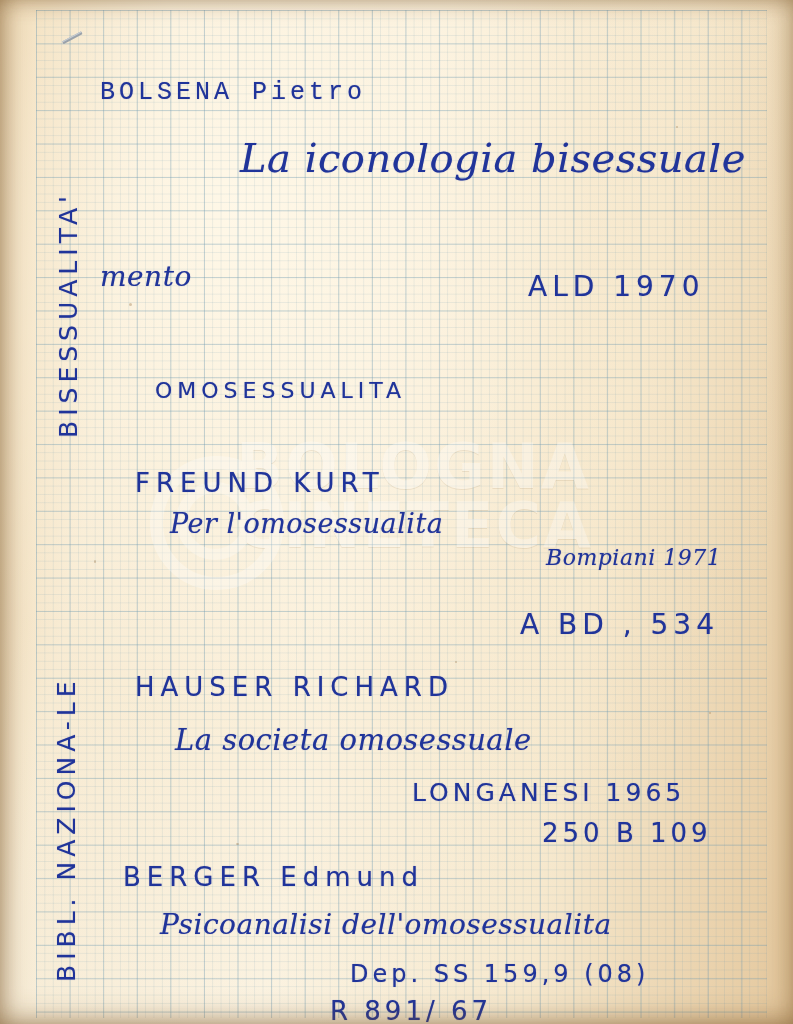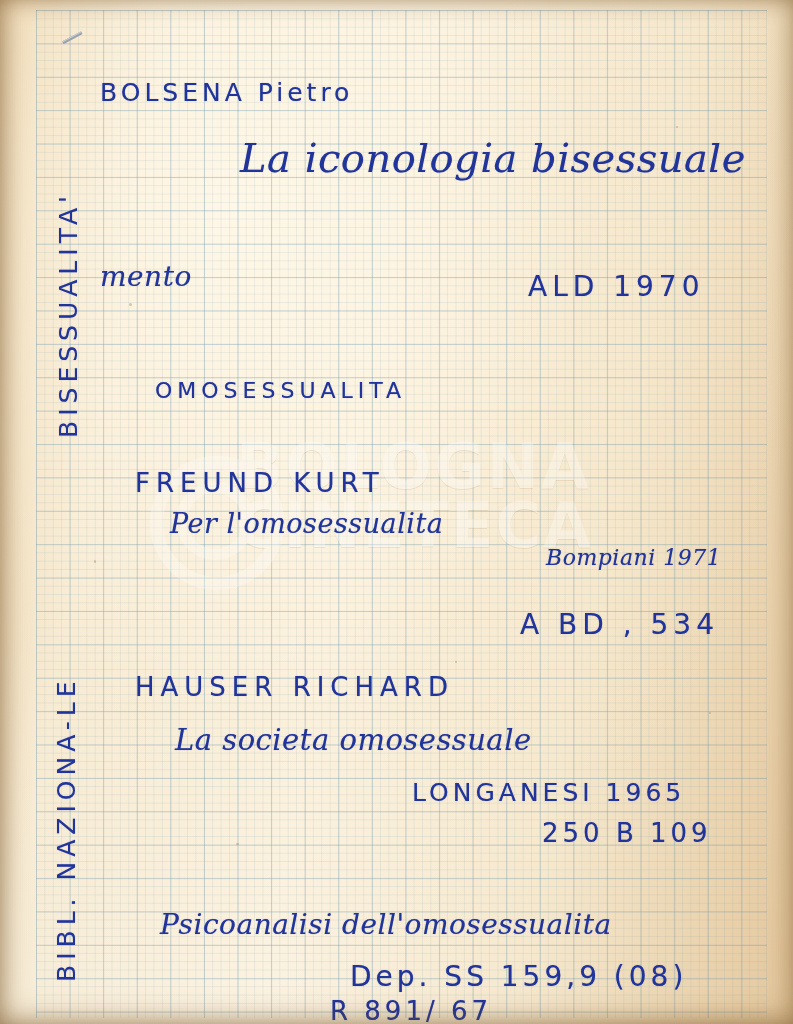--- a/index.html
+++ b/index.html
@@ -178,21 +178,21 @@
   <div id="watermark">
     <div class="wm-ring"></div>
     <div class="wm-ring-inner"></div>
     <div class="wm-text wm-line2">BOLOGNA</div>
     <div class="wm-text wm-line1">CINETECA</div>
   </div>
 
   <div class="vtext" style="left: 54px; top: 438px; font-size: 25px;">BISESSUALITA'</div>
   <div class="vtext" style="left: 52px; top: 982px; font-size: 25px;">BIBL. NAZIONA-LE</div>
 
-  <div class="hw print" style="left: 100px; top: 78px; font-size: 25px;">BOLSENA  Pietro</div>
+  <div class="hw print" style="left: 100px; top: 78px; font-size: 25px; font-family: Liberation Mono, monospace;">BOLSENA  Pietro</div>
 
   <div class="hw cursive" style="left: 240px; top: 135px; font-size: 40px;">La iconologia bisessuale</div>
 
 
   <div class="hw cursive" style="left: 100px; top: 240px; font-size: 28px; margin-top: 20px;">mento</div>
 
   <div class="hw print" style="left: 528px; top: 270px; font-size: 28px; letter-spacing: 5px;">ALD 1970</div>
 
   <div class="hw print" style="left: 155px; top: 378px; font-size: 22px; letter-spacing: 5px;">OMOSESSUALITA</div>
 
@@ -205,24 +205,25 @@
   <div class="hw print" style="left: 520px; top: 608px; font-size: 28px; letter-spacing: 5px;">A BD , 534</div>
 
   <div class="hw print" style="left: 135px; top: 672px; font-size: 26px; letter-spacing: 6px;">HAUSER  RICHARD</div>
 
   <div class="hw cursive" style="left: 175px; top: 723px; font-size: 29px;">La societa omosessuale</div>
 
   <div class="hw print" style="left: 412px; top: 778px; font-size: 25px; letter-spacing: 4px; text-align: center;">LONGANESI 1965</div>
 
   <div class="hw print" style="left: 542px; top: 818px; font-size: 26px; letter-spacing: 4px; text-align: right;">250 B  109</div>
 
+  <div class="hw print" style="left: 123px; top: 862px; font-size: 26px; letter-spacing: 6px;">BERGER  Edmund</div>
 
   <div class="hw cursive" style="left: 160px; top: 908px; font-size: 28px;">Psicoanalisi dell'omosessualita</div>
 
-  <div class="hw print" style="left: 350px; top: 960px; font-size: 28px; letter-spacing: 4px;">Dep.  SS  159,9 (08)</div>
+  <div class="hw print" style="left: 350px; top: 960px; font-size: 24px; letter-spacing: 4px;">Dep.  SS  159,9 (08)</div>
 
   <div class="hw print" style="left: 330px; top: 996px; font-size: 26px; letter-spacing: 4px;">R  891/ 67</div>
 
   <div class="speck" style="left:129px; top:303px; width:3px; height:3px;"></div>
   <div class="speck" style="left:676px; top:126px; width:2px; height:2px;"></div>
   <div class="speck" style="left:455px; top:661px; width:2px; height:2px;"></div>
   <div class="speck" style="left:236px; top:843px; width:3px; height:2px;"></div>
   <div class="speck" style="left:709px; top:712px; width:2px; height:2px;"></div>
   <div class="speck" style="left:94px; top:560px; width:2px; height:3px;"></div>
 

